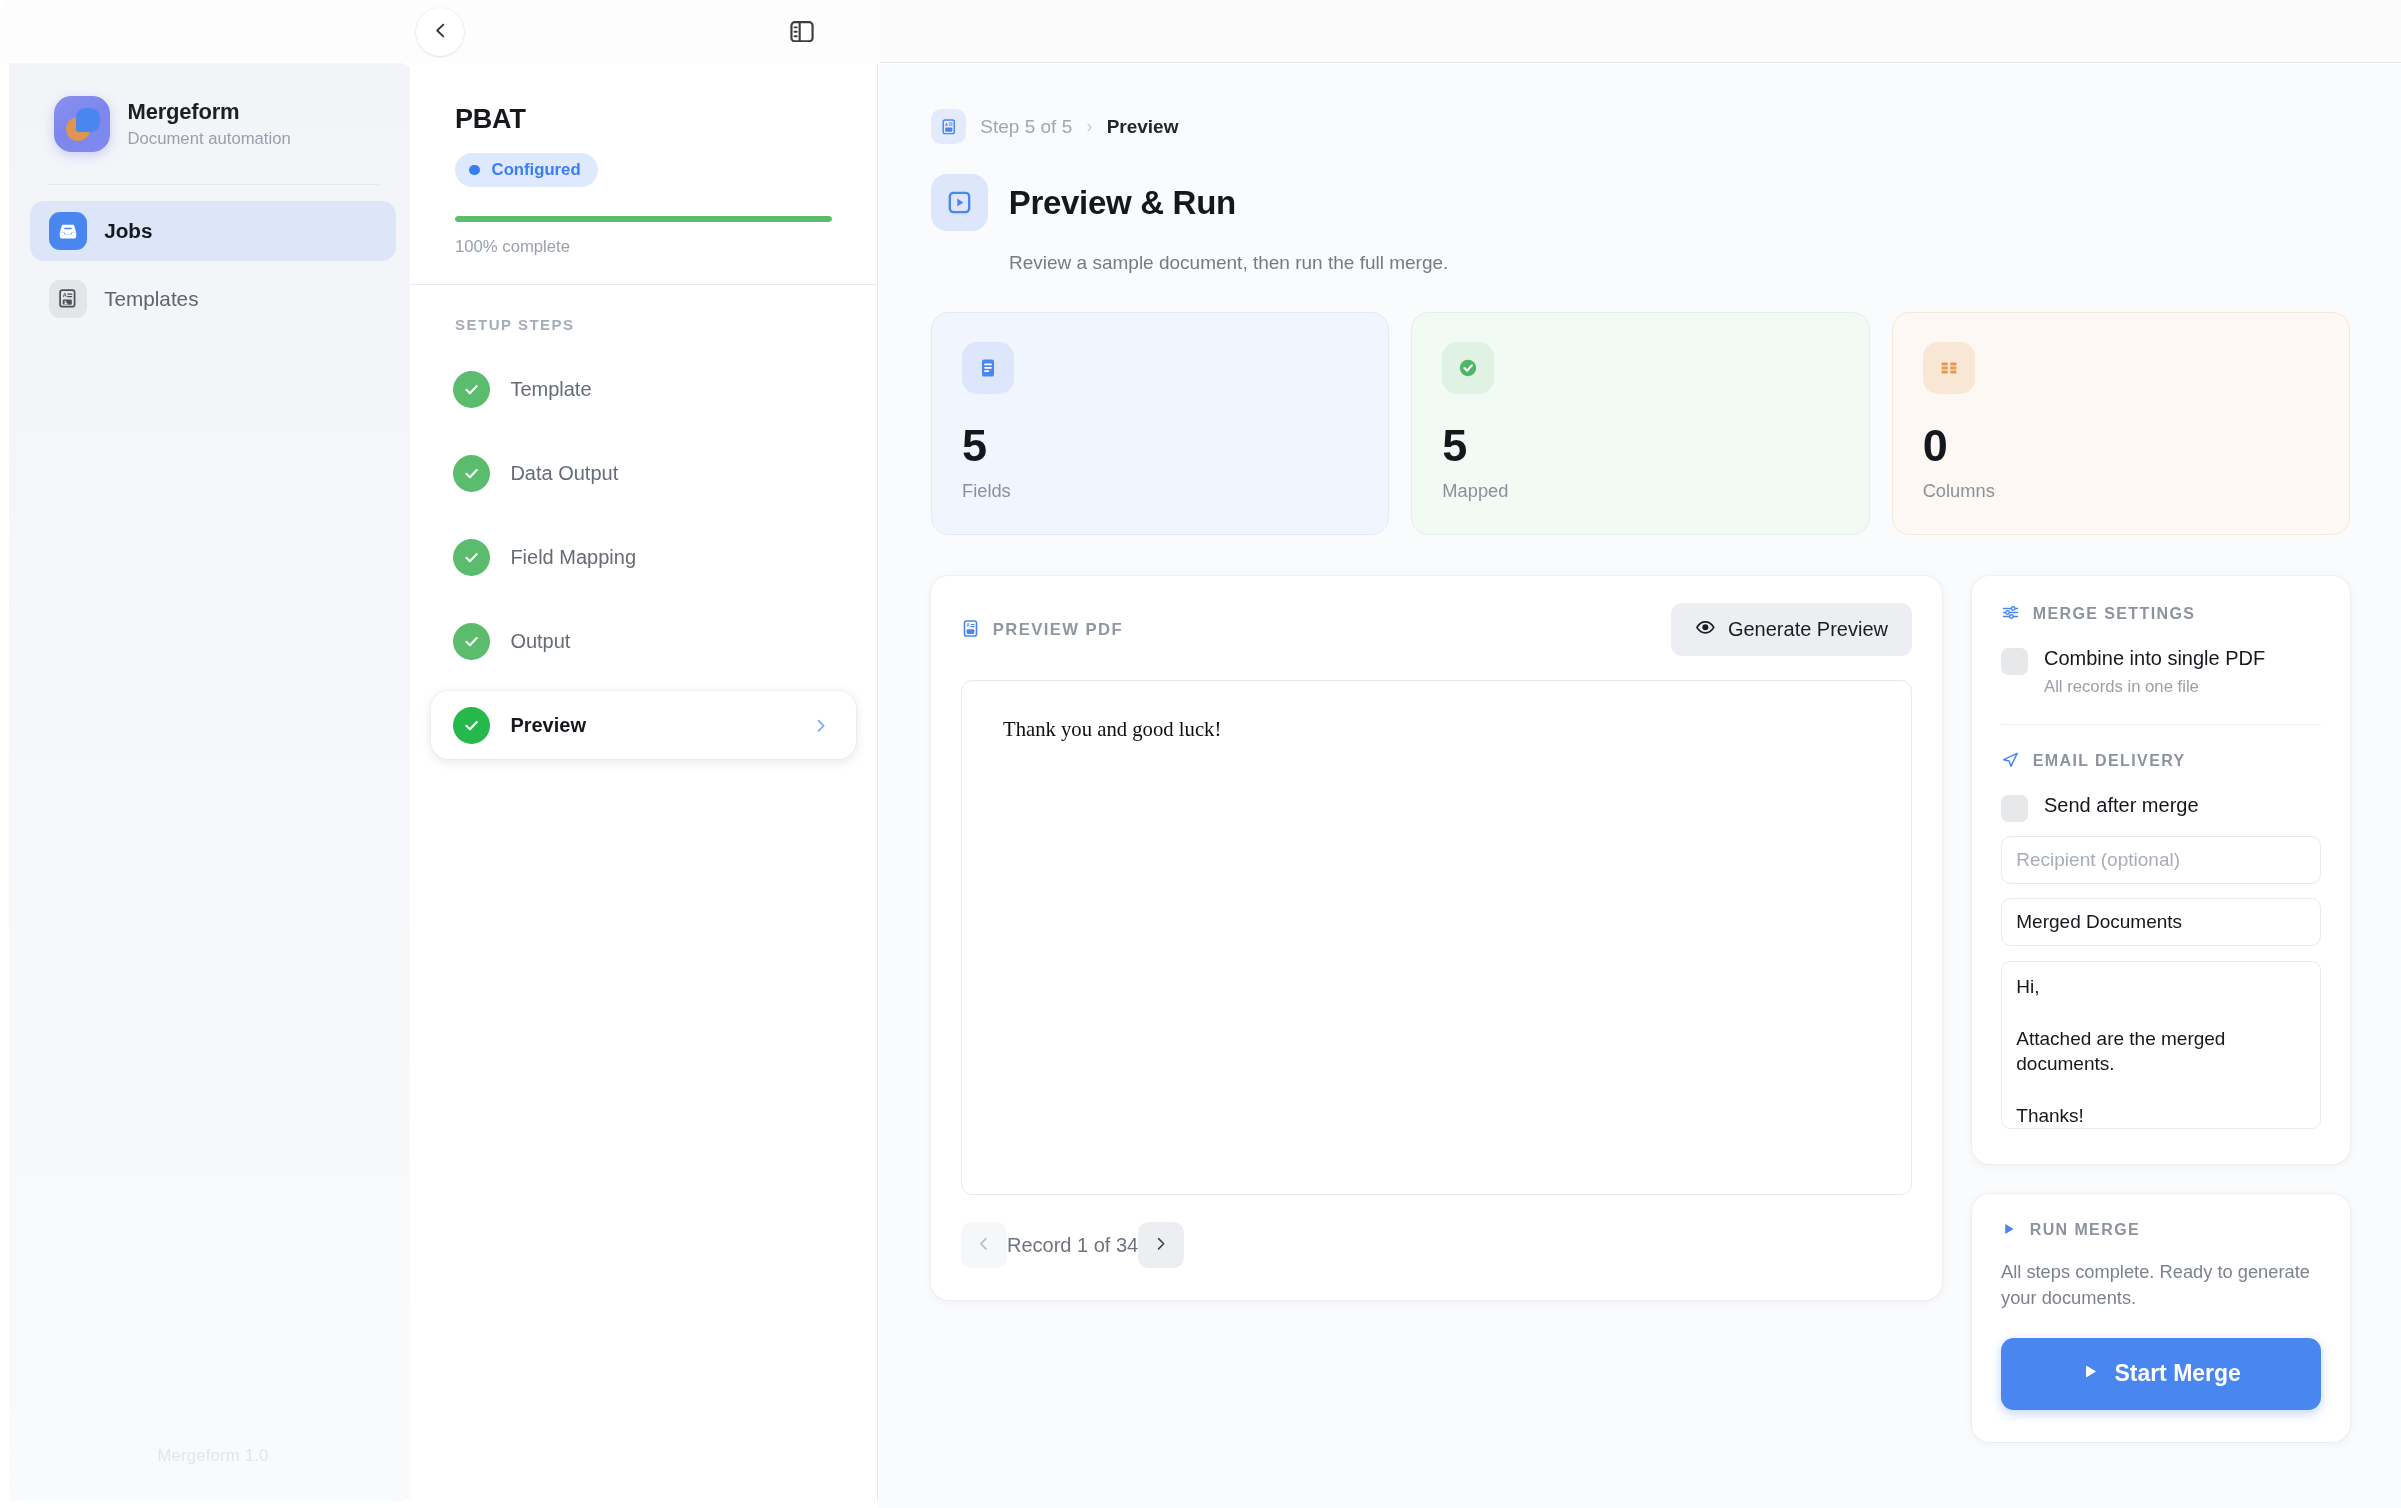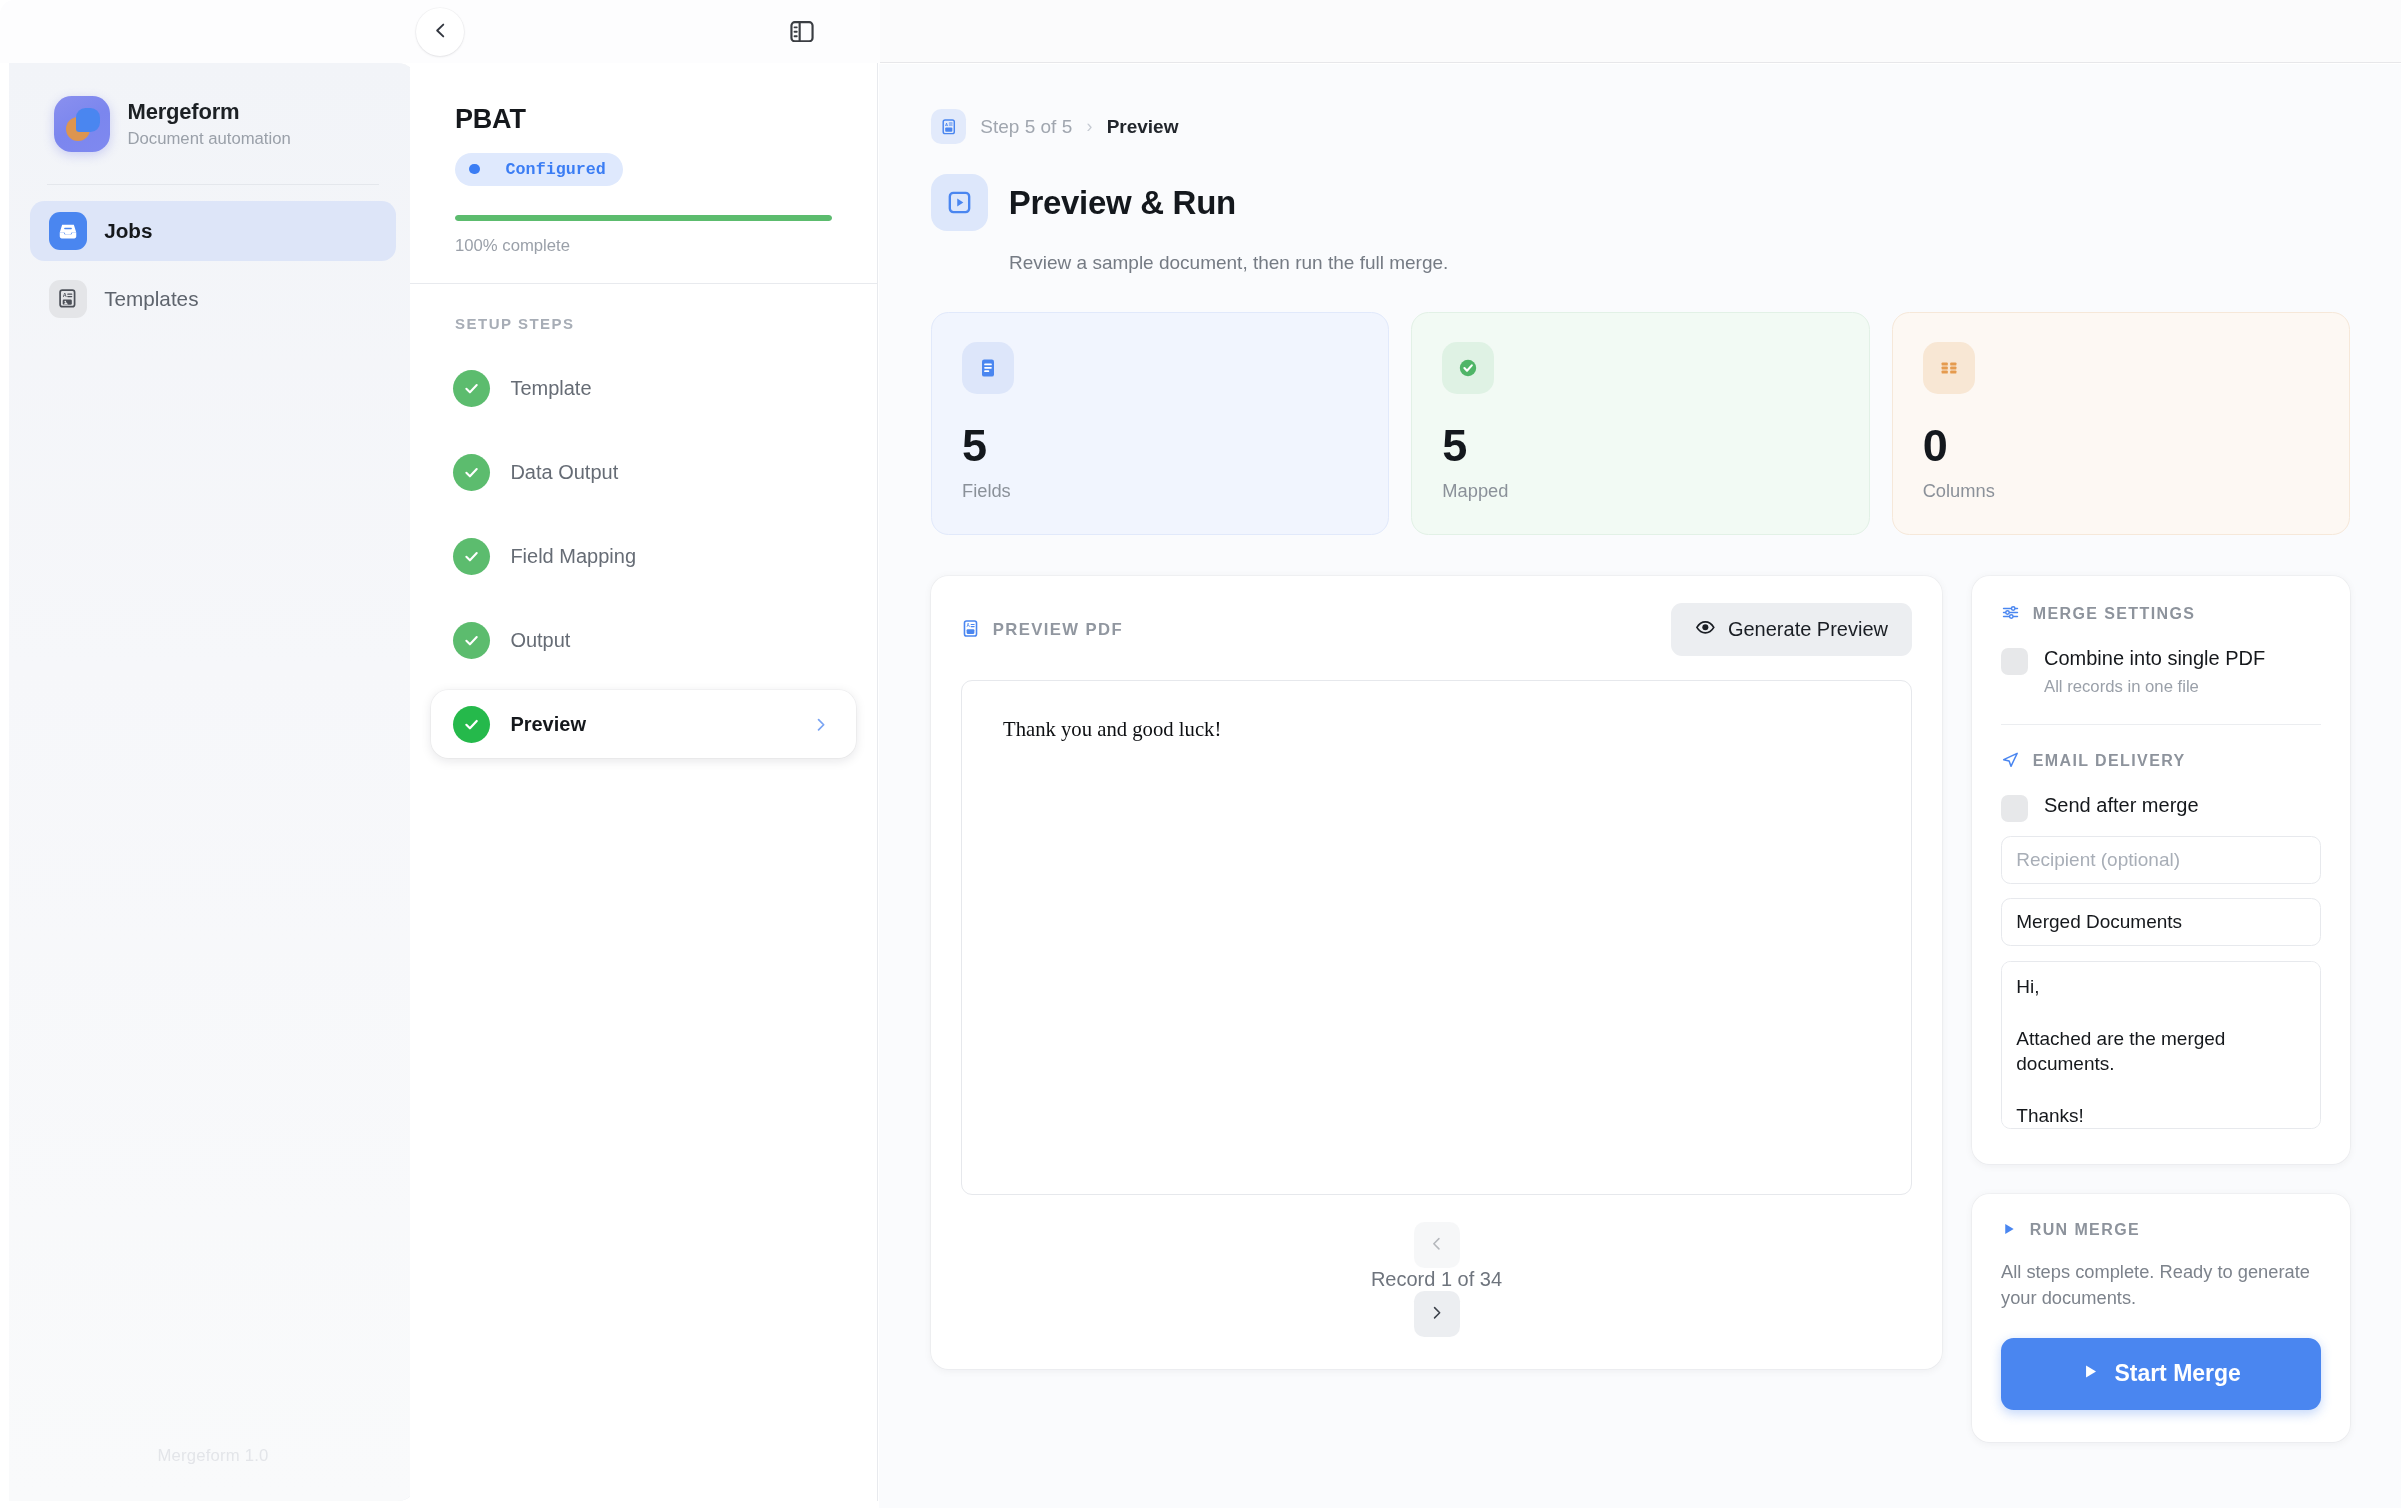--- a/index.html
+++ b/index.html
@@ -83,23 +83,23 @@
   }
 
   
   .steps {
     position: absolute; left: 410px; top: 63px; width: 468px; height: 1438px;
     background: #ffffff; border-right: 0.8px solid #e8eaee;
   }
   .steps-head { padding: 41px 45px 0 45px; }
   .job-title { font-size: 27px; font-weight: 700; color: #15181c; letter-spacing: -0.2px; }
   .badge {
-    margin-top: 17.5px; display: inline-flex; align-items: center; gap: 26px;
+    margin-top: 17.5px; display: inline-flex; align-items: center; gap: 12px;
     background: #dfe9fd; color: #3b7df4; font-size: 16.7px; font-weight: 700;
-    border-radius: 794px; padding: 7.2px 17.5px 7.2px 14.3px; font-family: Liberation Mono, monospace;
+    border-radius: 794px; padding: 7.2px 17.5px 7.2px 14.3px;
   }
   .badge-dot { width: 10.3px; height: 10.3px; border-radius: 50%; background: #3b7df4; flex: none; }
   .progress-track { margin-top: 29px; height: 6.4px; border-radius: 794px; background: #e9ecf1; overflow: hidden; }
   .progress-fill { height: 100%; background: #5cbc6e; border-radius: 794px; }
   .progress-label { margin-top: 14.3px; font-size: 16.7px; color: #9aa0a9; }
   .steps-sep { height: 0.8px; background: #e8eaee; margin: 27px 0 0 0; }
   .steps-title { font-size: 15px; letter-spacing: 1.5px; color: #a7adb6; font-weight: 700; padding: 32px 0 0 45px; }
 
   .step-list { padding: 22px 20.7px 0 20.7px; }
   .step-row {
@@ -162,21 +162,21 @@
     background: #eceef1; border: none; border-radius: 11px;
     padding: 13.5px 24px; font-size: 20px; color: #1a1e24; font-weight: 400;
     cursor: pointer; font-family: "Liberation Sans", sans-serif;
   }
   .pdf-page {
     margin-top: 24px; height: 515px; background: #fff;
     border: 0.8px solid #e6e8ec; border-radius: 11px; padding: 37px 41px;
     overflow: hidden;
   }
   .pdf-text { font-family: "Liberation Serif", serif; font-size: 20.7px; color: #0d0f12; }
-  .pdf-nav { display: flex; align-items: center; justify-content: center; margin-top: 27px; flex-direction: column; }
+  .pdf-nav { display: flex; align-items: center; justify-content: flex-start; margin-top: 27px; }
   .nav-btn {
     width: 46px; height: 46px; border-radius: 10.3px; background: #eceef1; border: none;
     display: flex; align-items: center; justify-content: center; cursor: pointer;
   }
   .nav-btn.disabled { opacity: .45; }
   .rec-label { font-size: 20px; color: #6e747d; }
 
   .side { width: 378px; flex: none; display: flex; flex-direction: column; gap: 30px; }
   .side-panel { padding: 27px 29px 32px 29px; }
   .sec-head { display: flex; align-items: center; gap: 12.7px; }

